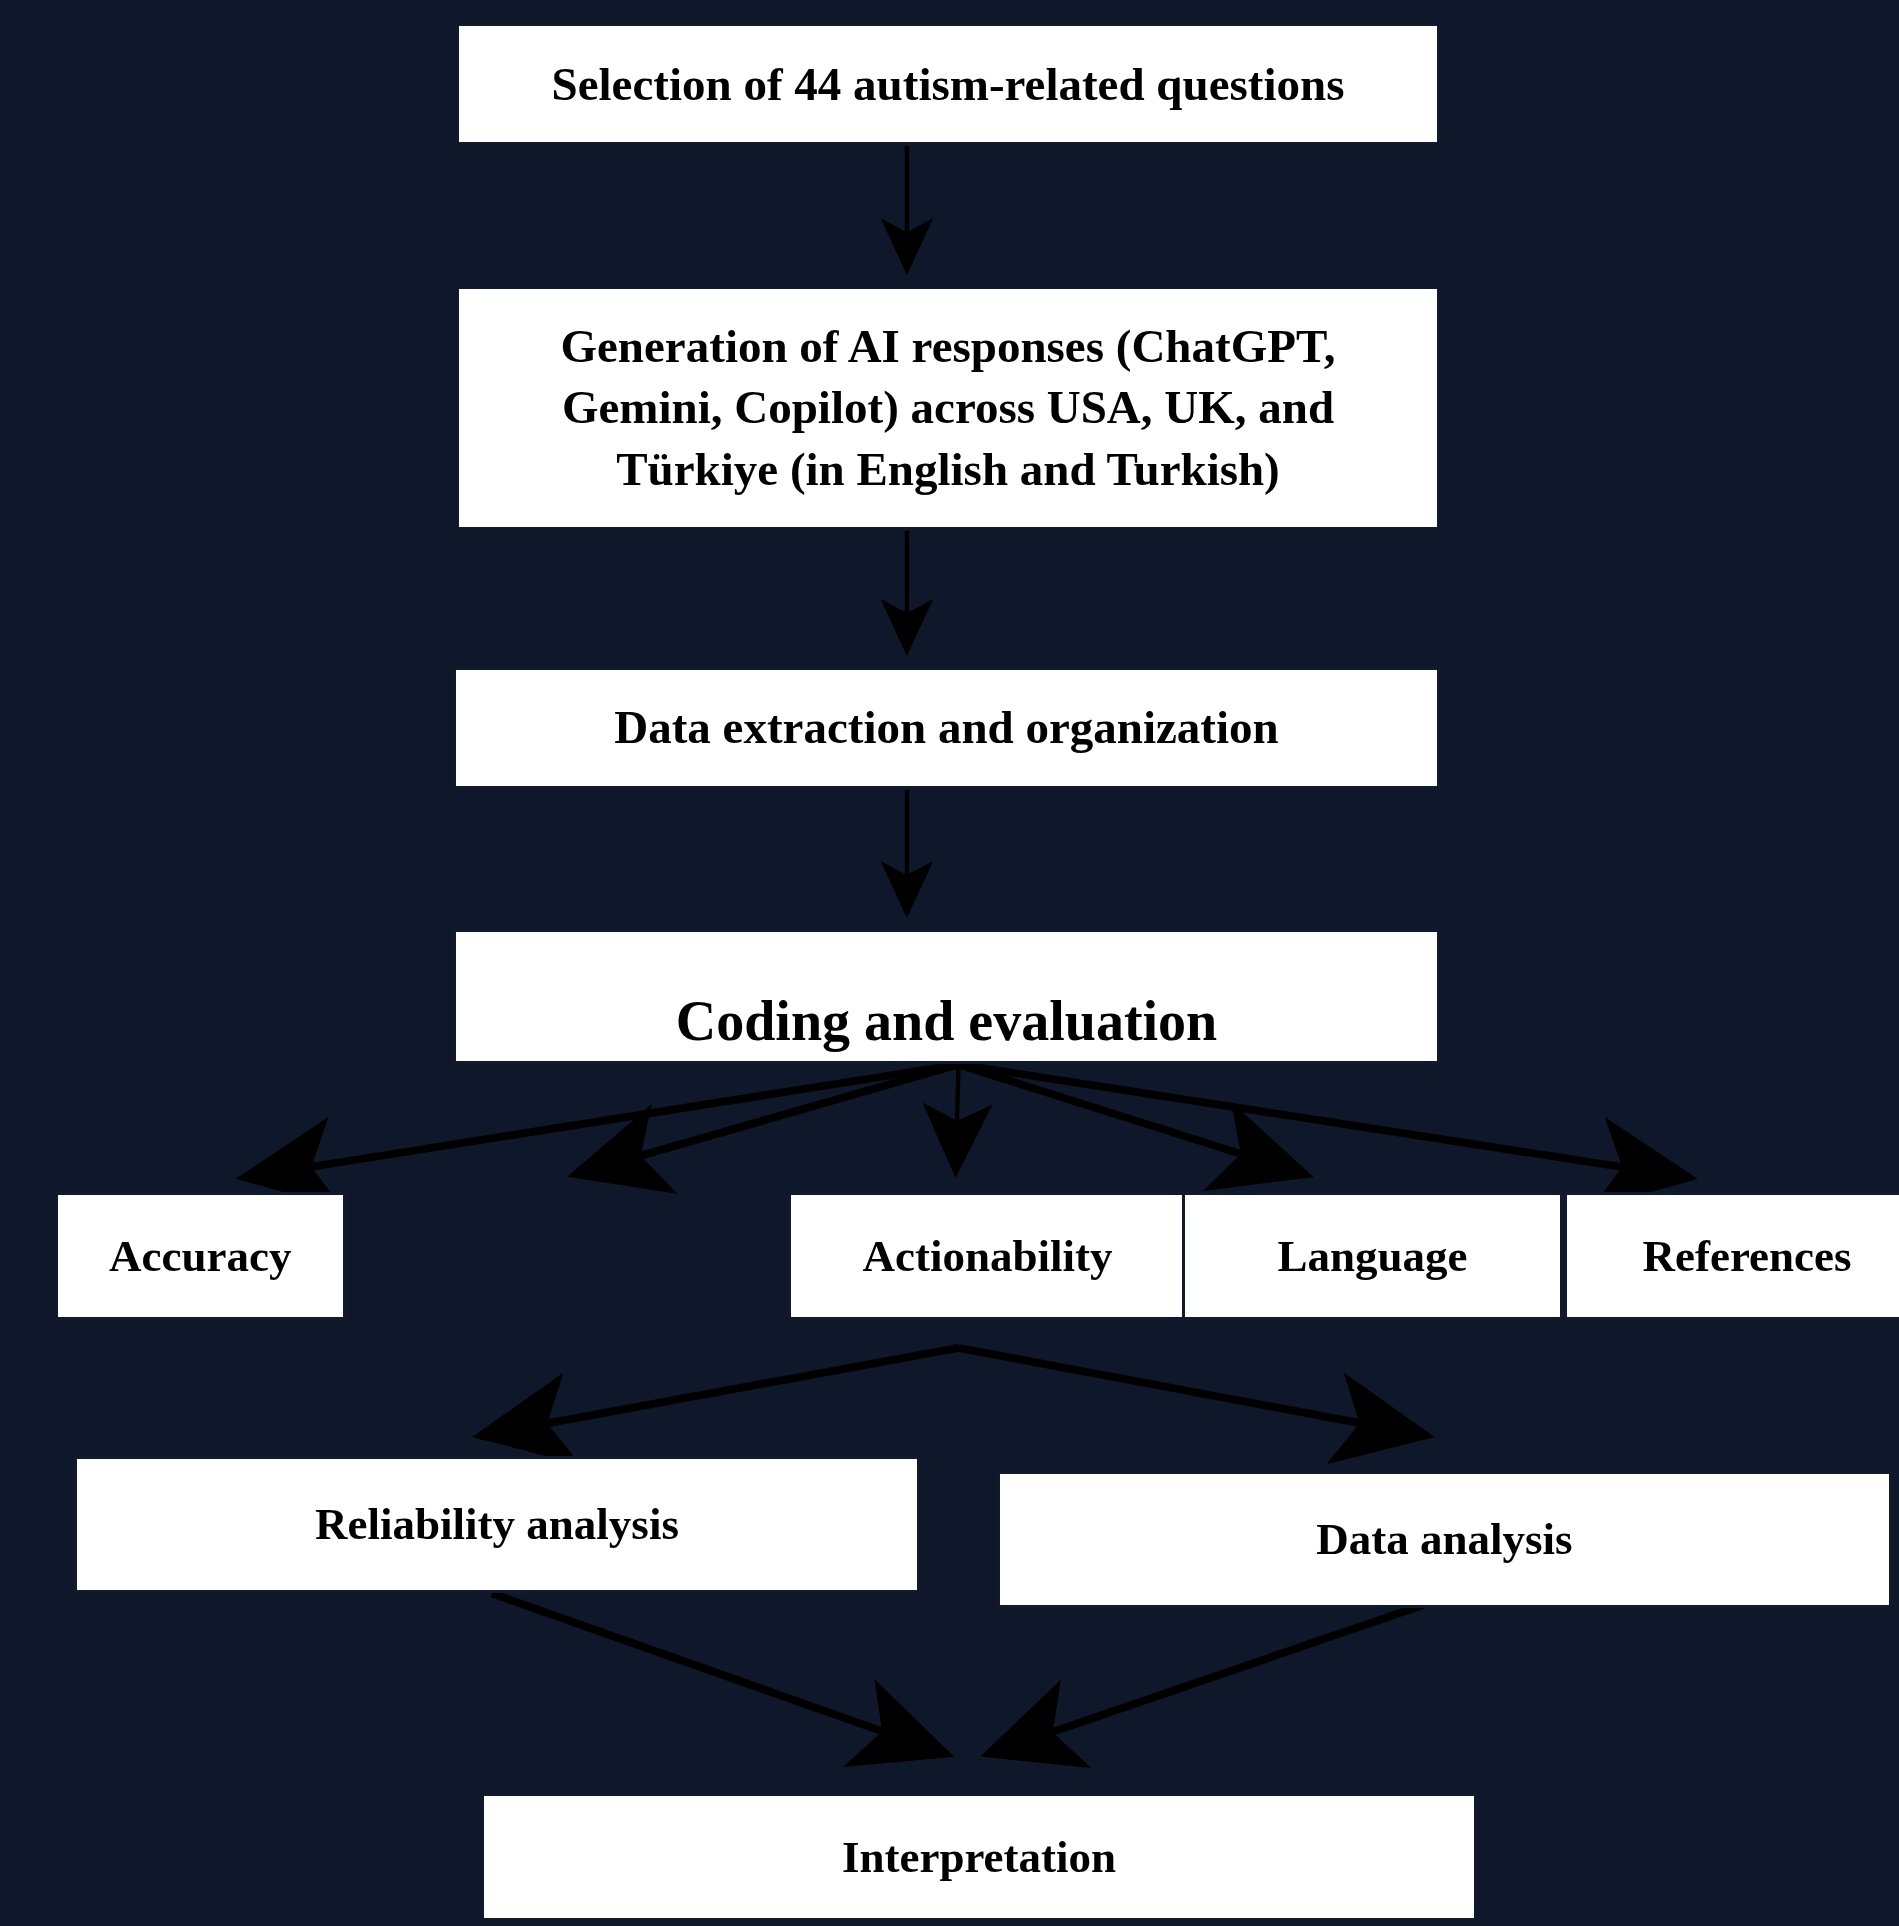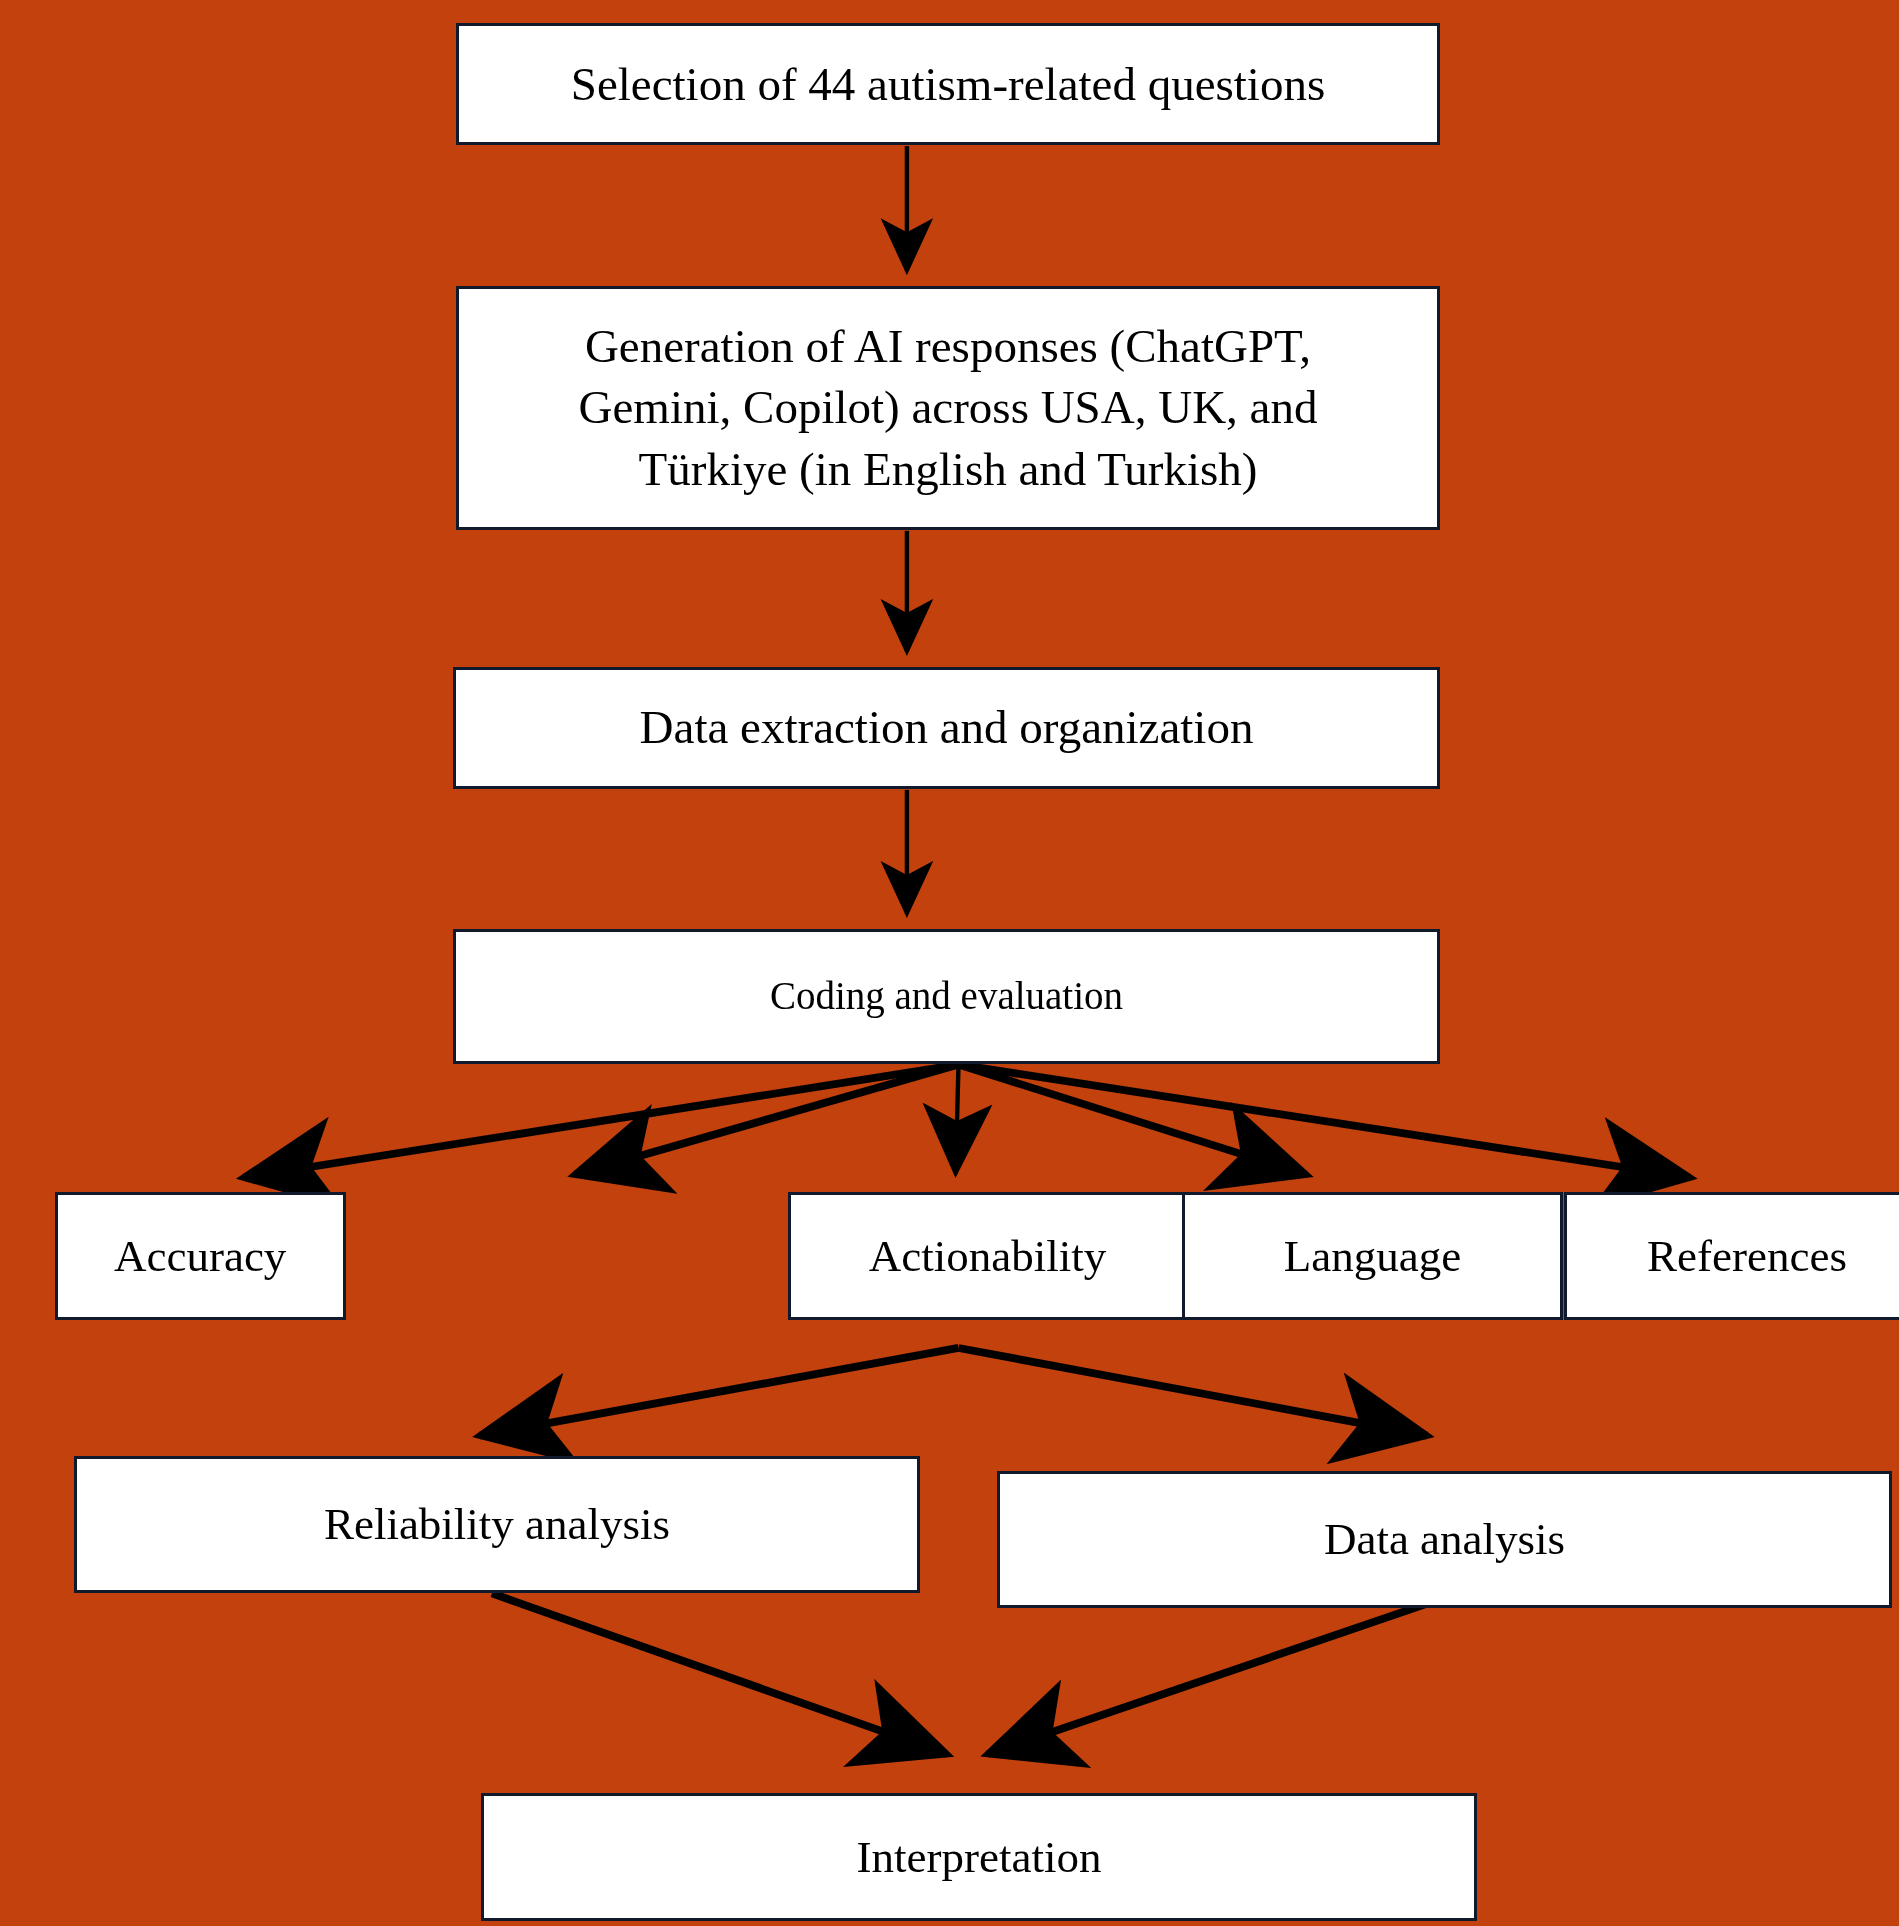--- a/index.html
+++ b/index.html
@@ -4,23 +4,24 @@
 <style>
   html, body {
     margin: 0;
     padding: 0;
     background: #ffffff;
   }
   #root {
     position: relative;
     width: 1900px;
     height: 1926px;
-    background: #c2410c;
+    background: #0f172a;
     overflow: hidden;
     font-family: "Liberation Serif", "DejaVu Serif", serif;
+    font-weight: bold;
   }
   .flow-svg {
     position: absolute;
     left: 0;
     top: 0;
     width: 1900px;
     height: 1926px;
     pointer-events: none;
   }
   .node {
@@ -39,21 +40,21 @@
   .node-text {
     display: block;
     width: 100%;
     white-space: pre-line;
   }
 
   
   #node-selection      { left: 456px;  top: 23.4px;   width: 984px; height: 122px;  font-size: 47px; }
   #node-generation     { left: 456px;  top: 286px;  width: 984px; height: 244px;  font-size: 47px; }
   #node-extraction     { left: 453px;  top: 667px; width: 987px; height: 122px;  font-size: 47px; }
-  #node-coding         { left: 453px;  top: 929px; width: 987px; height: 135px;  font-size: 39px; }
+  #node-coding         { left: 453px;  top: 929px; width: 987px; height: 135px;  font-size: 56px; align-items: flex-end; }
 
   
   .criteria-box { top: 1192px; height: 128px; font-size: 45px; border-width: 3.4px; margin-left: 44px; }
   #node-accuracy      { left: 10.7px;   width: 291px; }
   #node-readability   { left: 309px;  width: 428px; }
   #node-actionability { left: 744px; width: 399px; }
   #node-language      { left: 1138px; width: 381px; }
   #node-references    { left: 1520px; width: 366px; }
 
   

